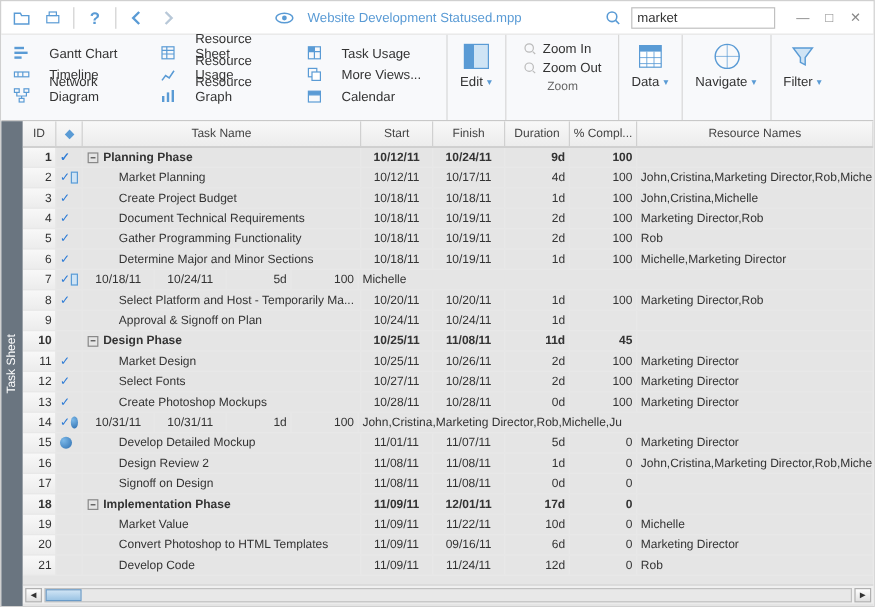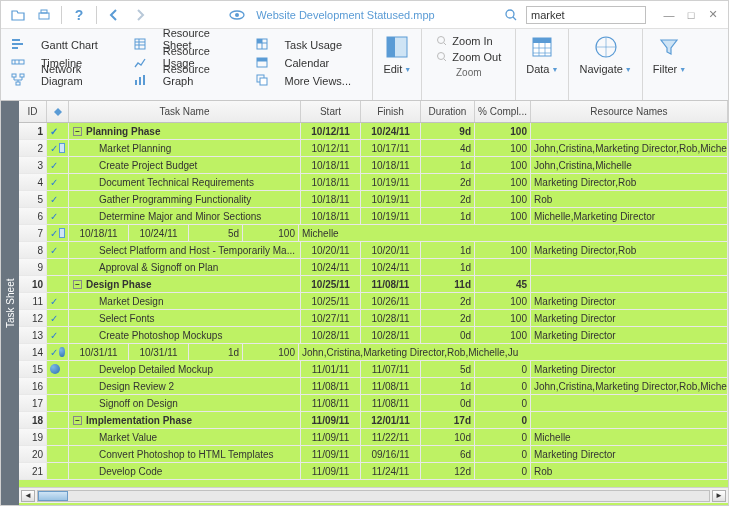--- a/index.html
+++ b/index.html
@@ -19,21 +19,21 @@
 .rib-item{display:flex;align-items:flex-end;gap:16px;height:18px;cursor:pointer;padding:0 2px}
 .rib-icon{width:14px;height:14px;display:flex;align-items:center;justify-content:center}
 .rib-label{font-size:10px;text-align:center;color:#666;margin-top:auto}
 .rib-big{display:flex;flex-direction:column;align-items:center;justify-content:center;padding:4px 10px;cursor:pointer;gap:2px}
 .rib-big-icon{width:28px;height:28px;display:flex;align-items:center;justify-content:center}
 .rib-big-lbl{font-size:10px;display:flex;align-items:center;gap:2px}
 .zoom-grp{display:flex;flex-direction:column;padding:2px 6px}
 .zoom-item{display:flex;align-items:flex-start;gap:4px;height:16px;color:#aaa;font-size:10px}
 .main{display:flex;height:calc(100% - 100px);position:relative}
 .side-tab{width:18px;background:#6a7580;display:flex;align-items:center;justify-content:center;writing-mode:vertical-rl;transform:rotate(180deg);color:#fff;font-size:10px;cursor:pointer}
-.grid-wrap{flex:1;overflow:hidden;position:relative;background:#bef264}
+.grid-wrap{flex:1;overflow:hidden;position:relative;background:#e5e5e5}
 .grid-header{display:flex;background:linear-gradient(#f8f8f8,#ececec);border-bottom:1px solid #c0c0c0;height:22px;position:sticky;top:0}
 .gh{border-right:1px solid #d0d0d0;display:flex;align-items:center;justify-content:center;font-size:10px;color:#444;font-weight:normal}
 .col-id{width:28px}
 .col-ind{width:22px}
 .col-task{width:232px;justify-content:center}
 .col-start{width:60px}
 .col-finish{width:60px}
 .col-dur{width:54px}
 .col-comp{width:56px}
 .col-res{flex:1;min-width:160px}
@@ -182,35 +182,35 @@
               <rect x="2" y="2" width="10" height="10" fill="none" stroke="#5a9bd5"></rect>
               <path d="M2 6h10M7 2v10" stroke="#5a9bd5"></path>
               <rect x="2" y="2" width="5" height="4" fill="#5a9bd5"></rect>
             </svg>
           </span>
           <span>Task Usage</span>
         </div>
         <div class="rib-item">
           <span class="rib-icon">
             <svg width="14" height="14">
+              <rect x="2" y="2" width="7" height="7" fill="none" stroke="#5a9bd5"></rect>
+              <rect x="5" y="5" width="7" height="7" fill="#fff" stroke="#5a9bd5"></rect>
+            </svg>
+          </span>
+          <span>More Views...</span>
+        </div>
+        <div class="rib-item">
+          <span class="rib-icon">
+            <svg width="14" height="14">
               <rect x="2" y="3" width="10" height="9" fill="none" stroke="#5a9bd5"></rect>
               <path d="M2 6h10" stroke="#5a9bd5"></path>
               <rect x="2" y="3" width="10" height="3" fill="#5a9bd5"></rect>
             </svg>
           </span>
           <span>Calendar</span>
-        </div>
-        <div class="rib-item">
-          <span class="rib-icon">
-            <svg width="14" height="14">
-              <rect x="2" y="2" width="7" height="7" fill="none" stroke="#5a9bd5"></rect>
-              <rect x="5" y="5" width="7" height="7" fill="#fff" stroke="#5a9bd5"></rect>
-            </svg>
-          </span>
-          <span>More Views...</span>
         </div>
       </div>
     <div class="rib-label" style="position:absolute;left:0;width:300px;bottom:2px;text-align:center">View</div>
   </div>
   <div class="rib-group" style="padding:0">
     <div class="rib-big">
       <div class="rib-big-icon">
           <svg width="26" height="26">
             <rect x="3" y="3" width="20" height="20" fill="#cfe4f5" stroke="#5a9bd5"></rect>
             <rect x="3" y="3" width="8" height="20" fill="#5a9bd5"></rect>

